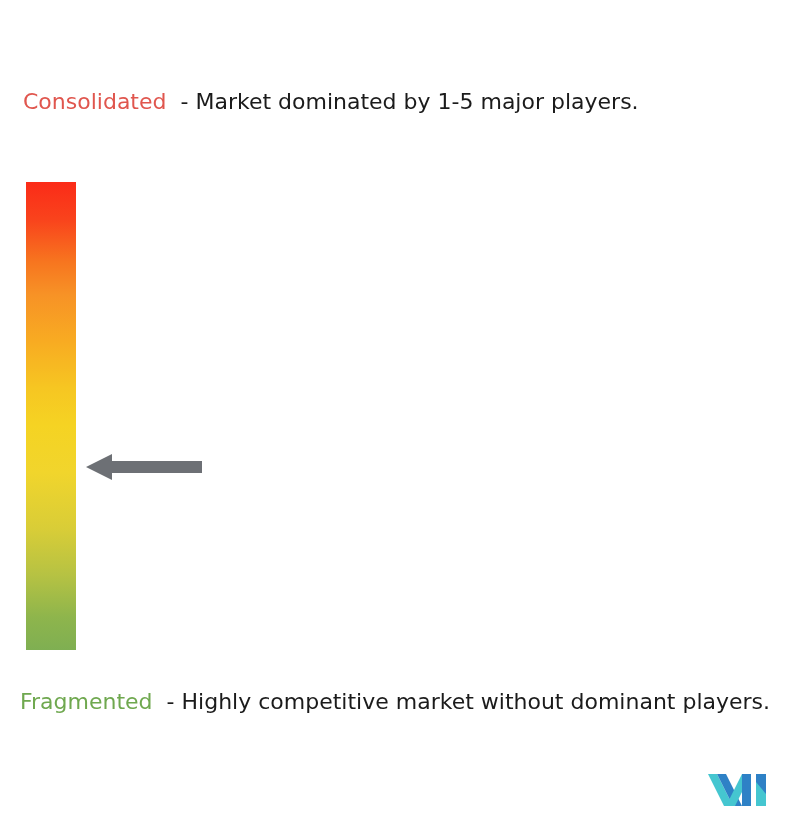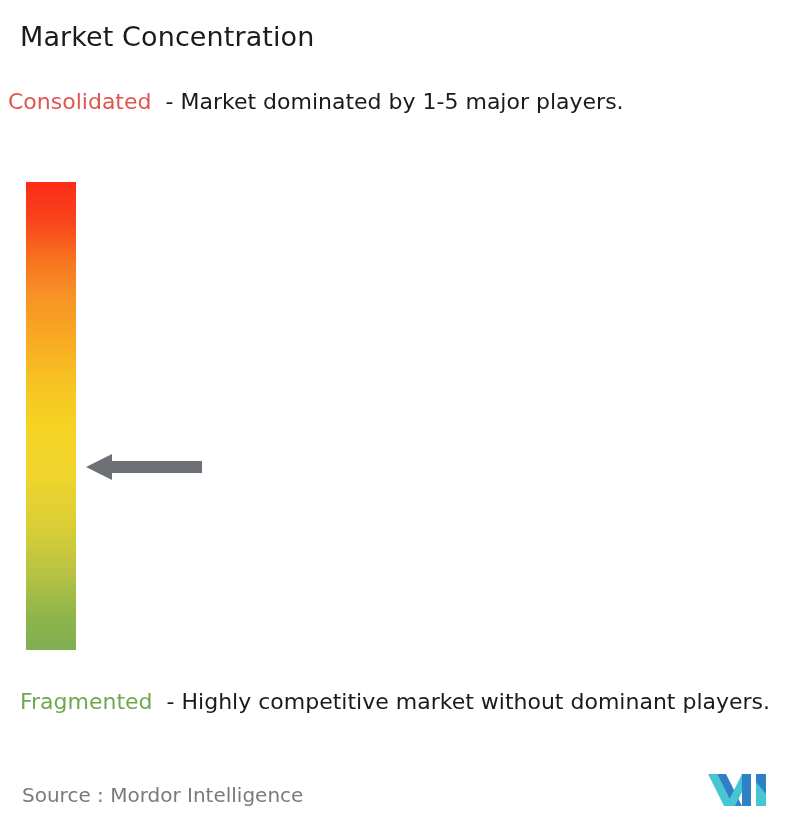--- a/index.html
+++ b/index.html
@@ -30,21 +30,21 @@
     line-height: 34px;
     color: #1b1b1b;
     font-weight: 400;
     letter-spacing: 0.1px;
     white-space: nowrap;
   }
 
   
   .legend-top {
     position: absolute;
-    left: 8px;
+    left: 23px;
     top: 86px;
     width: 756px;
     font-size: 22px;
     line-height: 31px;
     color: #1b1b1b;
     font-weight: 400;
   }
   .legend-top .kw {
     color: #e0564e;
   }
@@ -129,40 +129,38 @@
     top: 770px;
     width: 62px;
     height: 40px;
   }
 </style>
 </head>
 <body>
 
 <div class="page">
 
-  <div class="title">Market Concentration</div>
 
   <div class="legend-top">
     <span class="kw">Consolidated</span><span>&nbsp; </span><span class="desc">- Market dominated by 1-5 major players.</span>
   </div>
 
   <div class="bar"></div>
 
   <div class="arrow">
     <svg width="116" height="30" viewBox="0 0 116 30" xmlns="http://www.w3.org/2000/svg">
       <polygon points="0,15 26,2 26,9 116,9 116,21 26,21 26,28" fill="#6d7075"></polygon>
     </svg>
   </div>
 
 
   <div class="legend-bottom">
     <span class="kw">Fragmented</span><span>&nbsp; </span><span class="desc">- Highly competitive market without dominant players.</span>
   </div>
 
-  <div class="source">Source :  Mordor Intelligence</div>
 
   <div class="logo">
     <svg width="62" height="40" viewBox="0 0 62 40" xmlns="http://www.w3.org/2000/svg">
 
       <polygon points="0,4 9,4 25,36 16,36" fill="#45c6d0"></polygon>
 
       <polygon points="9,4 18,4 34,36 25,36" fill="#2e81c6"></polygon>
 
       <polygon points="34,4 43,4 27,36 18,36" fill="#45c6d0"></polygon>
 

